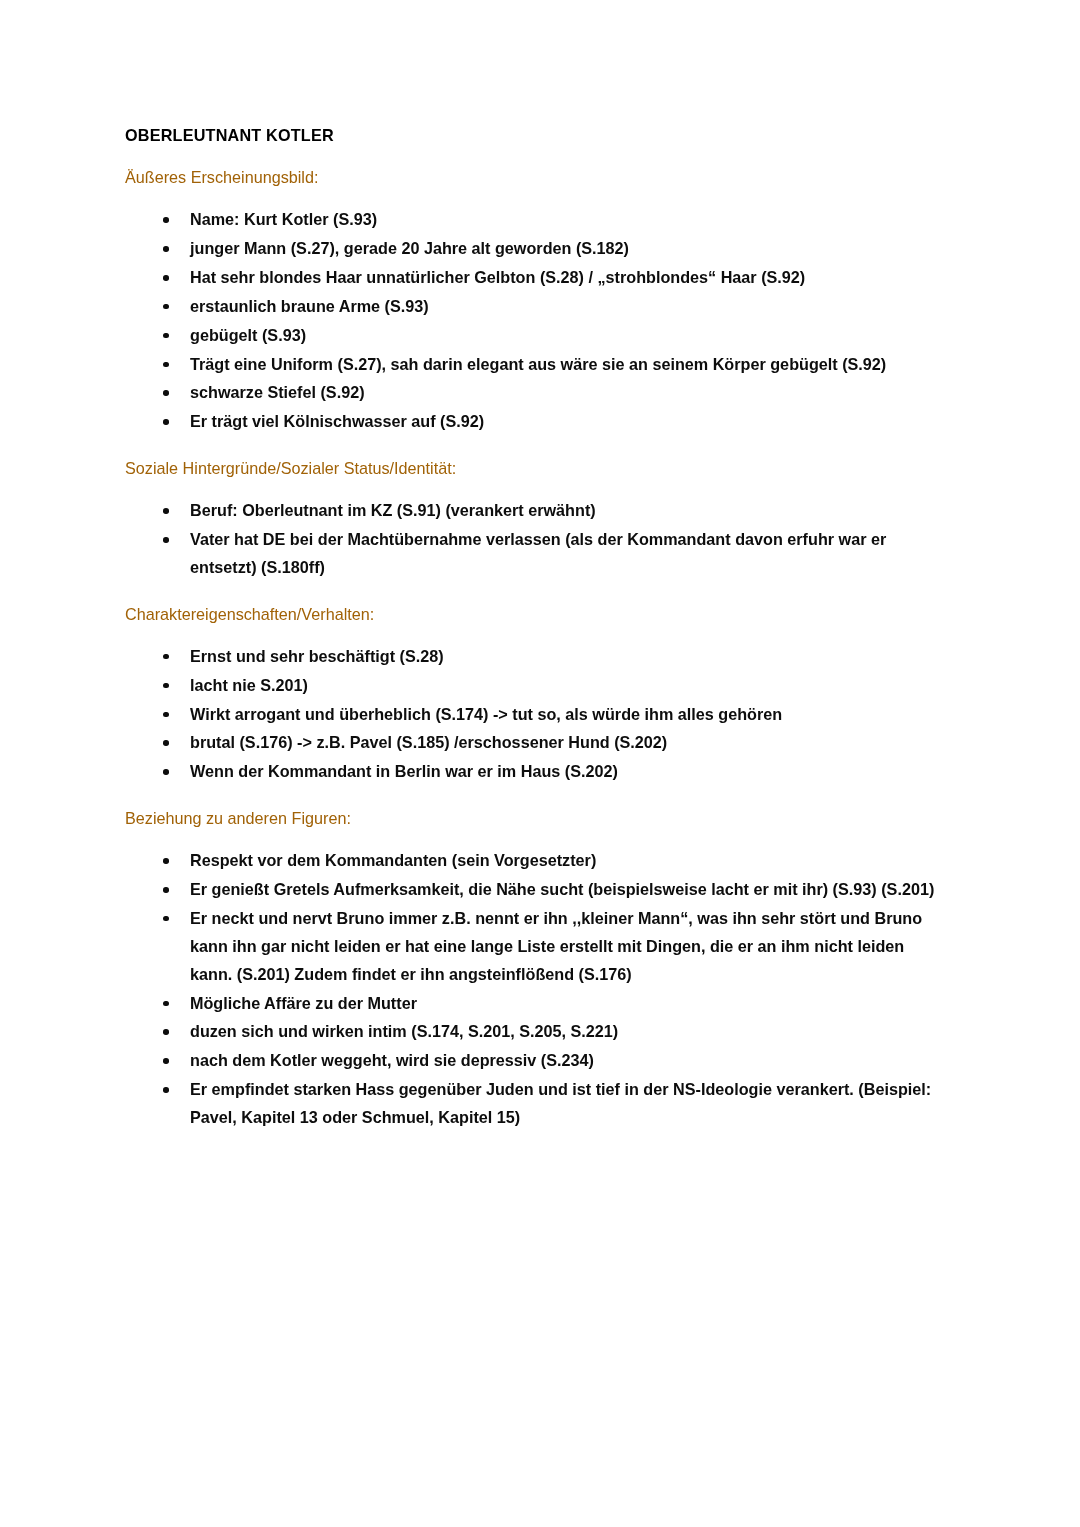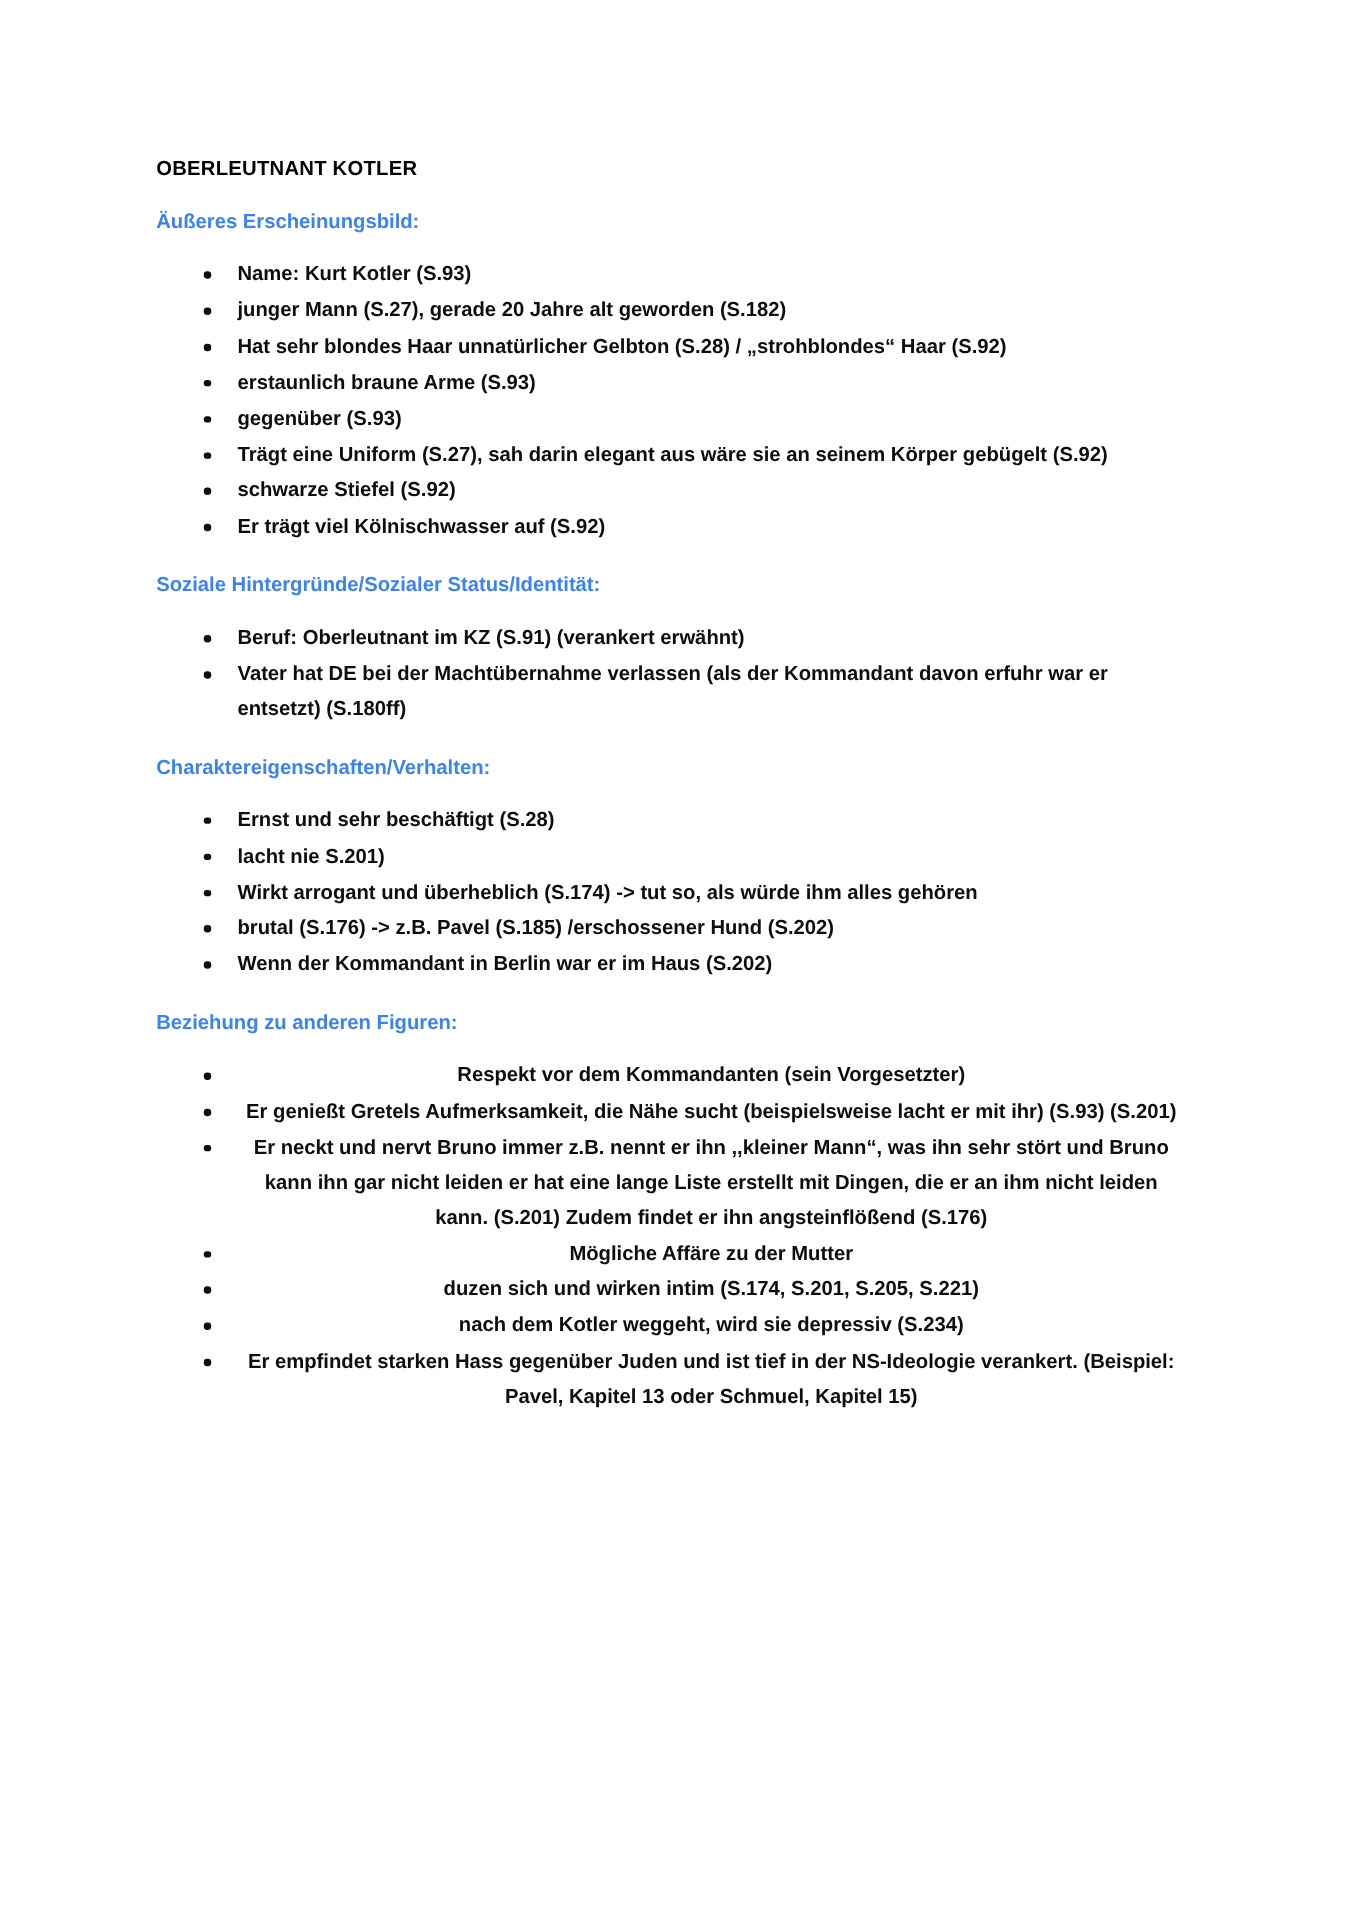--- a/index.html
+++ b/index.html
@@ -26,24 +26,24 @@
   .doc-title {
     font-size: 16.2px;
     font-weight: bold;
     letter-spacing: 0.2px;
     line-height: 1.25;
     margin: 0 0 22px 0;
     color: #000000;
   }
   .section-heading {
     font-size: 16.2px;
-    font-weight: bold;
+    font-weight: normal;
     line-height: 1.3;
     margin: 0 0 18px 0;
-    color: #3b82f6;
+    color: #a16207;
   }
   ul.bullets {
     list-style: none;
     margin: 0 0 22px 0;
     padding: 0;
     font-weight: bold;
   }
   ul.bullets > li {
     position: relative;
     padding-left: 65px;
@@ -58,37 +58,36 @@
     position: absolute;
     left: 38px;
     top: 11px;
     width: 5.5px;
     height: 5.5px;
     border-radius: 50%;
     background: #0d0d0d;
   }
   .section-block:last-of-type ul.bullets {
     margin-bottom: 0;
-    text-align: center;
   }
 </style>
 </head>
 <body>
 
 <div class="page">
   <h1 class="doc-title">OBERLEUTNANT KOTLER</h1>
   <div id="body-root">
       <div class="section-block">
         <p class="section-heading">Äußeres Erscheinungsbild:</p>
         <ul class="bullets">
           <li>Name: Kurt Kotler (S.93)</li>
           <li>junger Mann (S.27), gerade 20 Jahre alt geworden (S.182)</li>
           <li>Hat sehr blondes Haar unnatürlicher Gelbton (S.28) / „strohblondes“ Haar (S.92)</li>
           <li>erstaunlich braune Arme (S.93)</li>
-          <li>gegenüber (S.93)</li>
+          <li>gebügelt (S.93)</li>
           <li>Trägt eine Uniform (S.27), sah darin elegant aus wäre sie an seinem Körper gebügelt (S.92)</li>
           <li>schwarze Stiefel (S.92)</li>
           <li>Er trägt viel Kölnischwasser auf (S.92)</li>
         </ul>
       </div>
       <div class="section-block">
         <p class="section-heading">Soziale Hintergründe/Sozialer Status/Identität:</p>
         <ul class="bullets">
           <li>Beruf: Oberleutnant im KZ (S.91) (verankert erwähnt)</li>
           <li>Vater hat DE bei der Machtübernahme verlassen (als der Kommandant davon erfuhr war er entsetzt) (S.180ff)</li>

